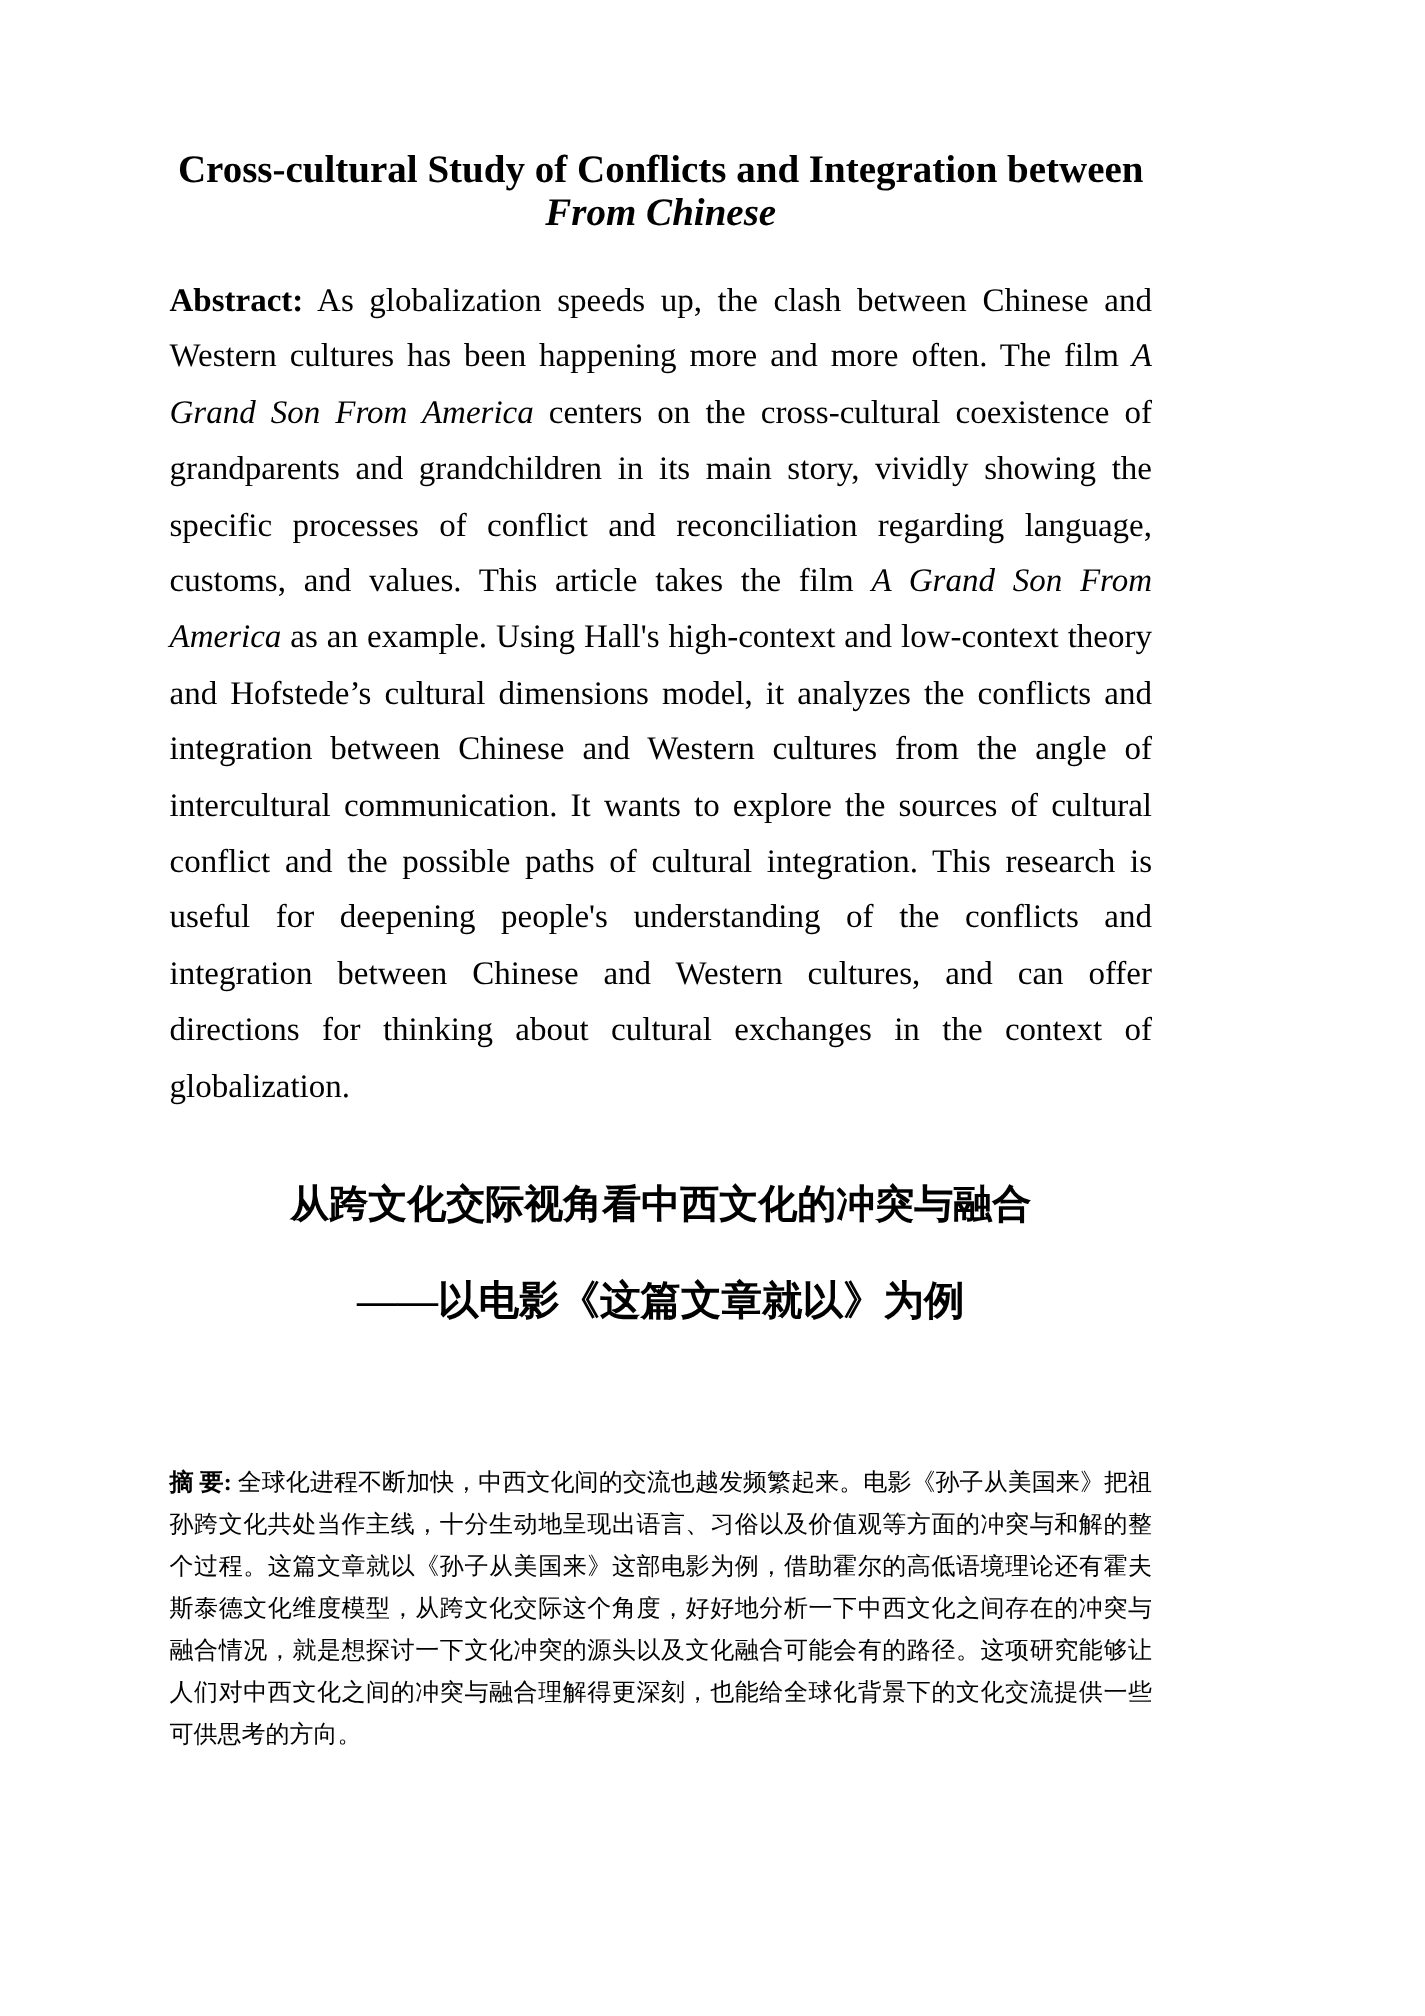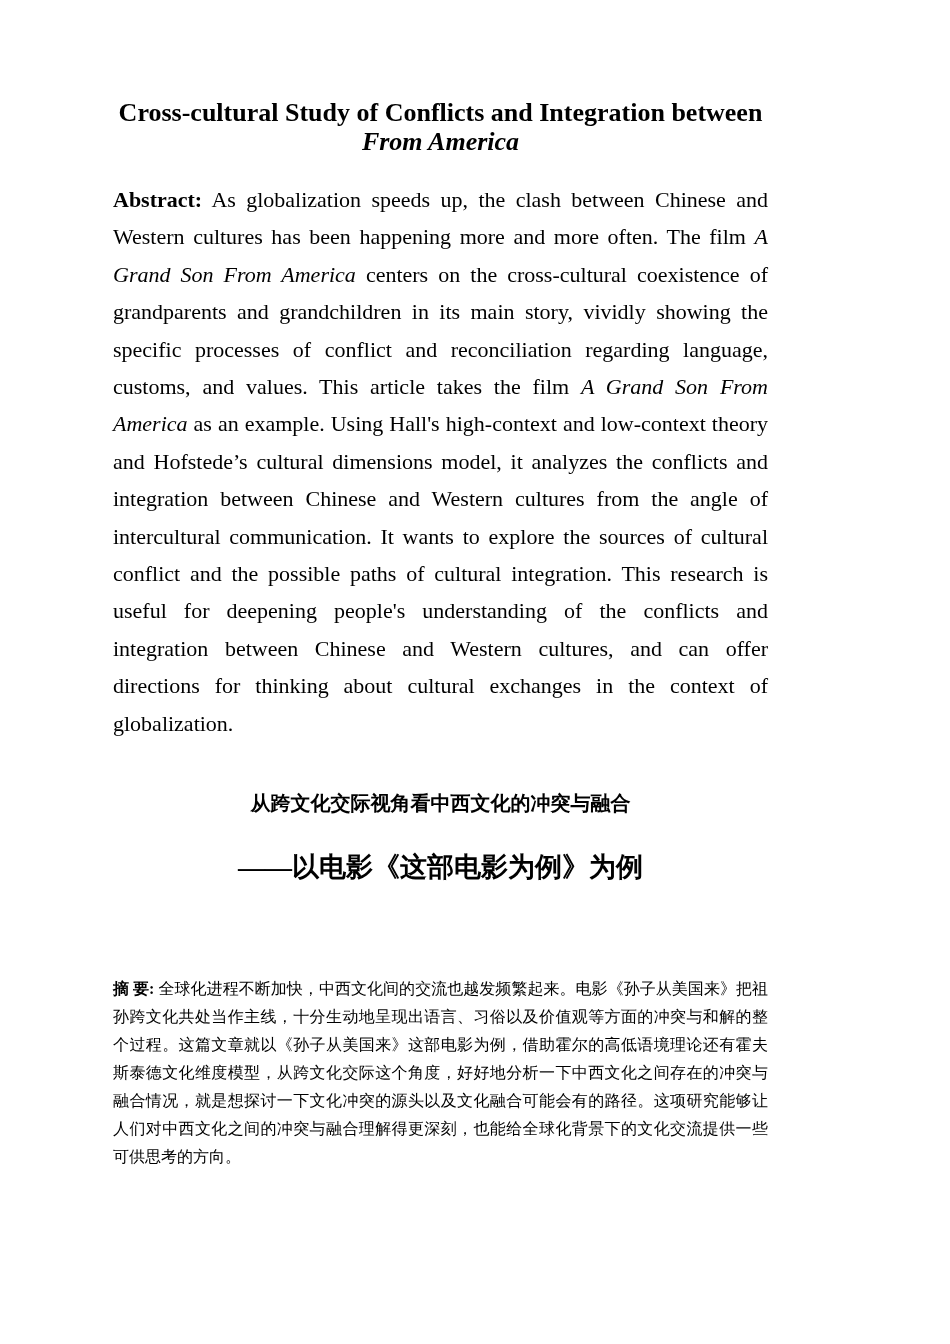--- a/index.html
+++ b/index.html
@@ -35,21 +35,21 @@
     left: 113px; right: 113px; top: 683px;
     margin: 0;
     font-size: 19px;
     line-height: 26px;
     text-align: justify;
   }
   .title-zh {
     position: absolute;
     left: 113px; right: 113px; top: 783px;
     margin: 0;
-    font-size: 20px;
+    font-size: 26px;
     line-height: 40px;
     font-weight: bold;
     text-align: center;
     white-space: nowrap;
   }
   .subtitle-zh {
     position: absolute;
     left: 113px; right: 113px; top: 847px;
     margin: 0;
     font-size: 27px;
@@ -67,25 +67,25 @@
     text-align: justify;
   }
 </style>
 </head>
 <body>
 
 <div class="page">
 
   <h1 class="title-en">
     <div class="tline"><span>Cross-cultural Study of Conflicts and Integration between</span></div>
-    <div class="tline"><span class="it">From America</span></div>
+    <div class="tline"><span class="it">From Chinese</span></div>
   </h1>
 
   <p class="abs-en"><span class="b">Abstract:</span><span> As globalization speeds up, the clash between Chinese and Western cultures has been happening more and more often. The film </span><span class="it">A Grand Son From America</span><span> centers on the cross-cultural coexistence of grandparents and grandchildren in its main story, vividly showing the specific processes of conflict and reconciliation regarding language, customs, and values. This article takes the film </span><span class="it">A Grand Son From America</span><span> as an example. Using Hall's high-context and low-context theory and Hofstede’s cultural dimensions model, it analyzes the conflicts and integration between Chinese and Western cultures from the angle of intercultural communication. It wants to explore the sources of cultural conflict and the possible paths of cultural integration. This research is useful for deepening people's understanding of the conflicts and integration between Chinese and Western cultures, and can offer directions for thinking about cultural exchanges in the context of globalization.</span></p>
 
 
   <h2 class="title-zh">从跨文化交际视角看中西文化的冲突与融合</h2>
 
-  <h3 class="subtitle-zh">——以电影《这部电影为例》为例</h3>
+  <h3 class="subtitle-zh">——以电影《这篇文章就以》为例</h3>
 
   <p class="abs-zh"><span class="b">摘 要: </span><span>全球化进程不断加快，中西文化间的交流也越发频繁起来。电影《孙子从美国来》把祖孙跨文化共处当作主线，十分生动地呈现出语言、习俗以及价值观等方面的冲突与和解的整个过程。这篇文章就以《孙子从美国来》这部电影为例，借助霍尔的高低语境理论还有霍夫斯泰德文化维度模型，从跨文化交际这个角度，好好地分析一下中西文化之间存在的冲突与融合情况，就是想探讨一下文化冲突的源头以及文化融合可能会有的路径。这项研究能够让人们对中西文化之间的冲突与融合理解得更深刻，也能给全球化背景下的文化交流提供一些可供思考的方向。</span></p>
 
 </div>
 
 </body></html>

